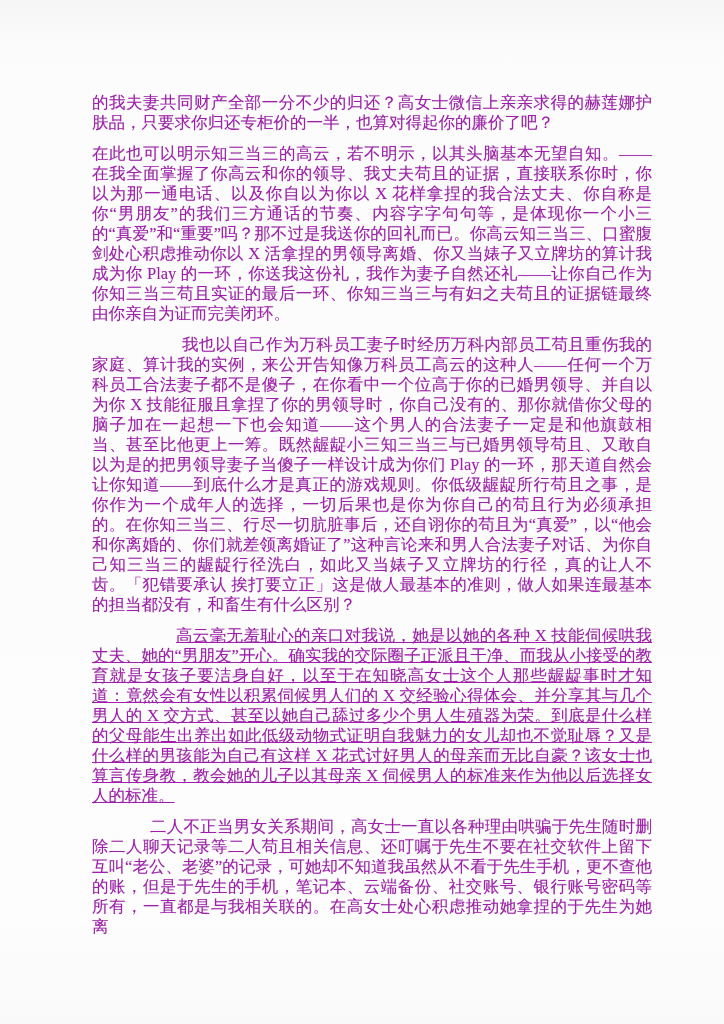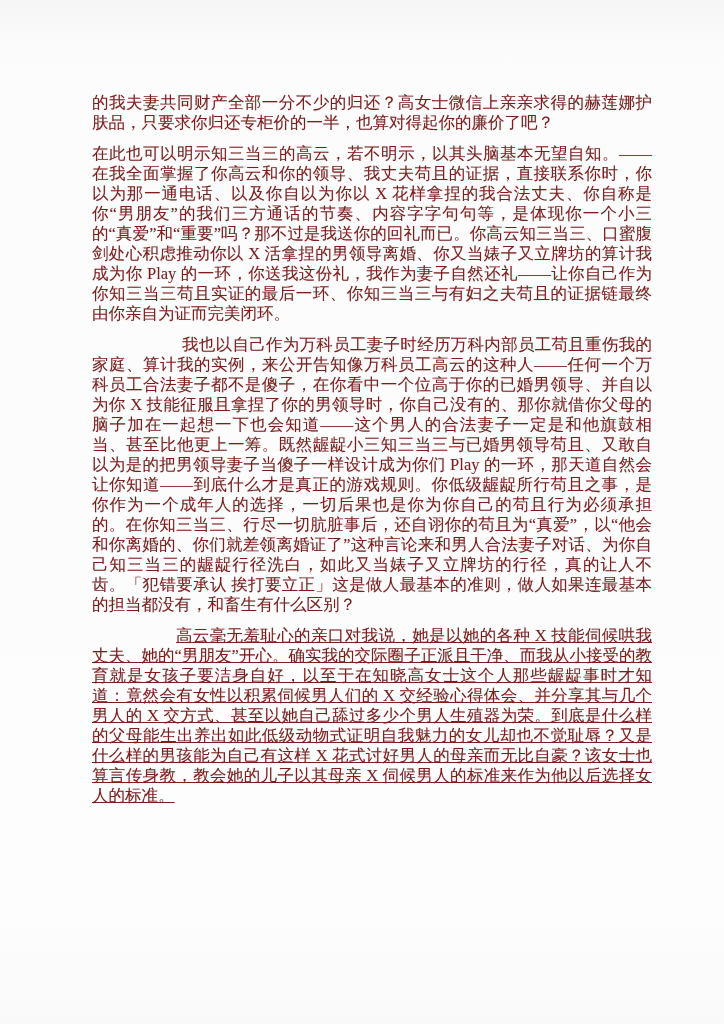--- a/index.html
+++ b/index.html
@@ -13,21 +13,21 @@
     overflow: hidden;
   }
   .page {
     position: absolute;
     left: 0;
     top: 0;
     width: 724px;
     height: 1024px;
     box-sizing: border-box;
     padding: 93px 70px 0 92px;
-    color: #7f1d1d;
+    color: #a21caf;
     font-family: "Liberation Serif", "DejaVu Serif", serif;
     font-size: 16.5px;
     line-height: 20px;
     text-align: justify;
     text-justify: inter-ideograph;
     text-shadow: 0 0 1px rgba(90,90,90,0.35);
   }
   .para {
     margin: 0 0 11px 0;
     width: 560px;
@@ -37,13 +37,14 @@
   .indent-c { text-indent: 58px; }
 </style>
 </head>
 <body>
 
 <div class="page">
   <p class="para">的我夫妻共同财产全部一分不少的归还？高女士微信上亲亲求得的赫莲娜护肤品，只要求你归还专柜价的一半，也算对得起你的廉价了吧？</p>
   <p class="para">在此也可以明示知三当三的高云，若不明示，以其头脑基本无望自知。——在我全面掌握了你高云和你的领导、我丈夫苟且的证据，直接联系你时，你以为那一通电话、以及你自以为你以 X 花样拿捏的我合法丈夫、你自称是你“男朋友”的我们三方通话的节奏、内容字字句句等，是体现你一个小三的“真爱”和“重要”吗？那不过是我送你的回礼而已。你高云知三当三、口蜜腹剑处心积虑推动你以 X 活拿捏的男领导离婚、你又当婊子又立牌坊的算计我成为你 Play 的一环，你送我这份礼，我作为妻子自然还礼——让你自己作为你知三当三苟且实证的最后一环、你知三当三与有妇之夫苟且的证据链最终由你亲自为证而完美闭环。</p>
   <p class="para indent-a">我也以自己作为万科员工妻子时经历万科内部员工苟且重伤我的家庭、算计我的实例，来公开告知像万科员工高云的这种人——任何一个万科员工合法妻子都不是傻子，在你看中一个位高于你的已婚男领导、并自以为你 X 技能征服且拿捏了你的男领导时，你自己没有的、那你就借你父母的脑子加在一起想一下也会知道——这个男人的合法妻子一定是和他旗鼓相当、甚至比他更上一筹。既然龌龊小三知三当三与已婚男领导苟且、又敢自以为是的把男领导妻子当傻子一样设计成为你们 Play 的一环，那天道自然会让你知道——到底什么才是真正的游戏规则。你低级龌龊所行苟且之事，是你作为一个成年人的选择，一切后果也是你为你自己的苟且行为必须承担的。在你知三当三、行尽一切肮脏事后，还自诩你的苟且为“真爱”，以“他会和你离婚的、你们就差领离婚证了”这种言论来和男人合法妻子对话、为你自己知三当三的龌龊行径洗白，如此又当婊子又立牌坊的行径，真的让人不齿。「犯错要承认 挨打要立正」这是做人最基本的准则，做人如果连最基本的担当都没有，和畜生有什么区别？</p>
   <p class="para indent-b">高云毫无羞耻心的亲口对我说，她是以她的各种 X 技能伺候哄我丈夫、她的“男朋友”开心。确实我的交际圈子正派且干净、而我从小接受的教育就是女孩子要洁身自好，以至于在知晓高女士这个人那些龌龊事时才知道：竟然会有女性以积累伺候男人们的 X 交经验心得体会、并分享其与几个男人的 X 交方式、甚至以她自己舔过多少个男人生殖器为荣。到底是什么样的父母能生出养出如此低级动物式证明自我魅力的女儿却也不觉耻辱？又是什么样的男孩能为自己有这样 X 花式讨好男人的母亲而无比自豪？该女士也算言传身教，教会她的儿子以其母亲 X 伺候男人的标准来作为他以后选择女人的标准。</p>
+  <p class="para indent-c">二人不正当男女关系期间，高女士一直以各种理由哄骗于先生随时删除二人聊天记录等二人苟且相关信息、还叮嘱于先生不要在社交软件上留下互叫“老公、老婆”的记录，可她却不知道我虽然从不看于先生手机，更不查他的账，但是于先生的手机，笔记本、云端备份、社交账号、银行账号密码等所有，一直都是与我相关联的。在高女士处心积虑推动她拿捏的于先生为她离</p>
 </div>
 
 </body></html>

